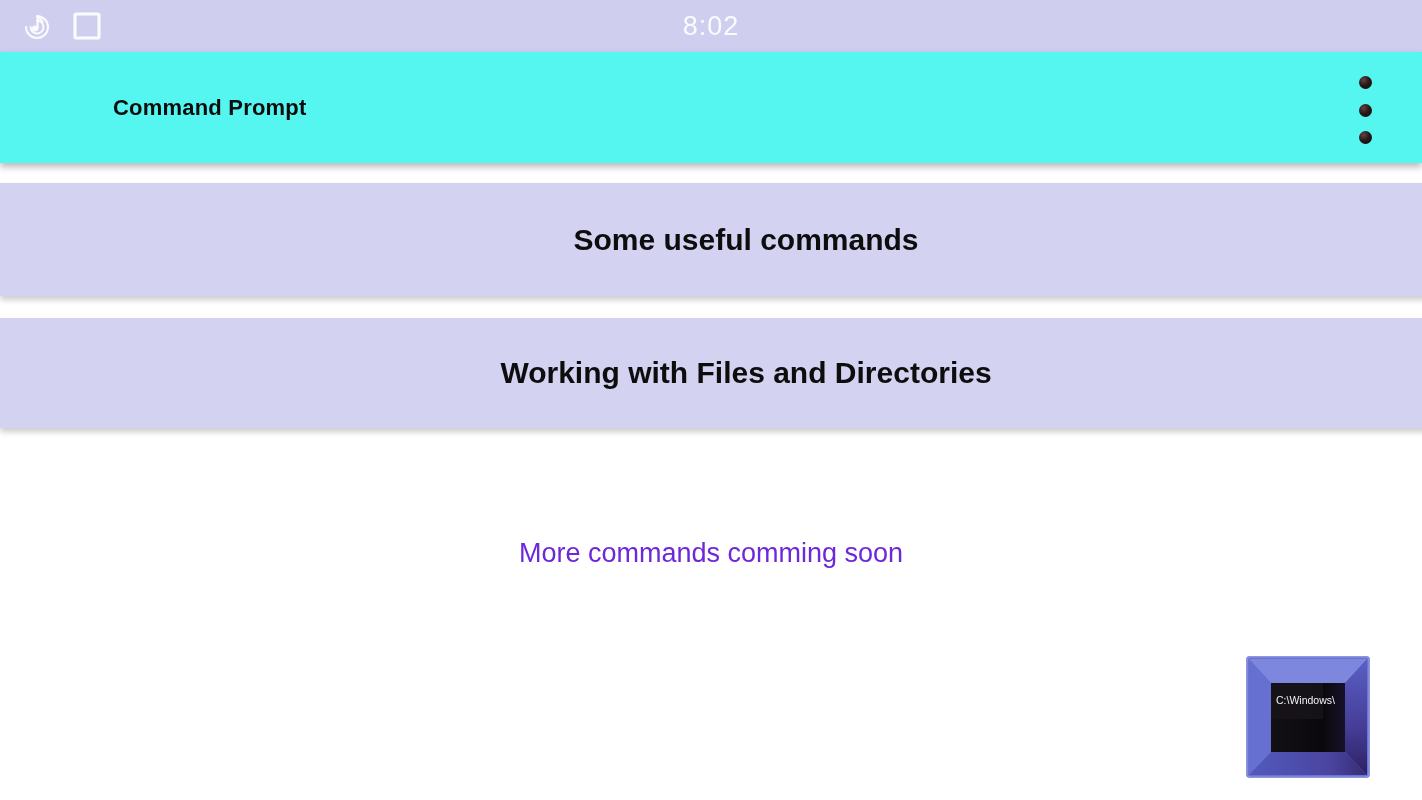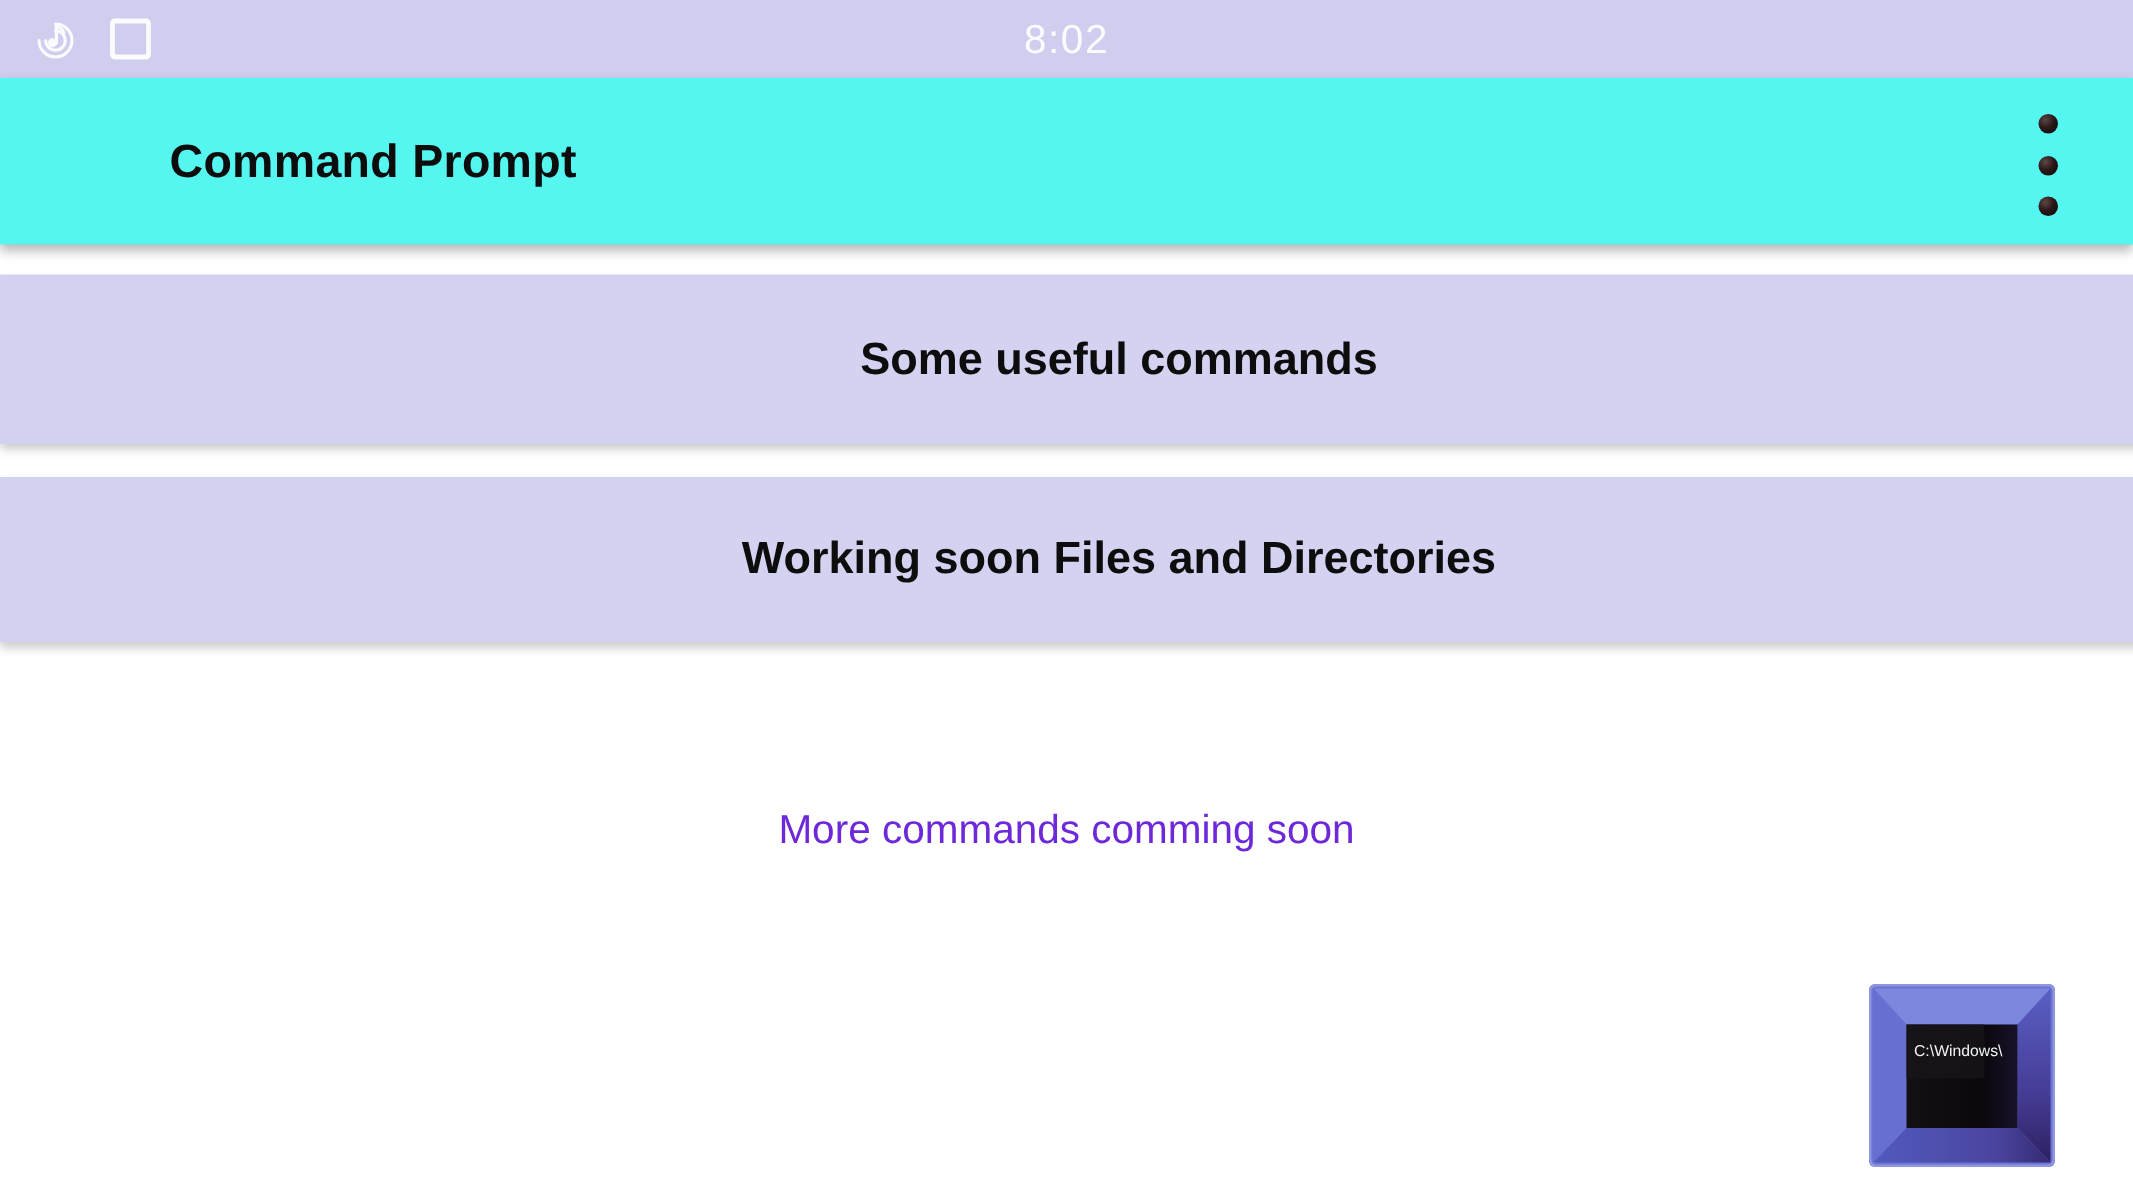--- a/index.html
+++ b/index.html
@@ -12,21 +12,21 @@
   .sb-time{position:absolute;left:0;right:0;top:0;height:52px;display:flex;align-items:center;
            justify-content:center;color:#fbfbfe;font-size:27px;font-weight:400;letter-spacing:1px;}
   .sb-right{position:absolute;right:14px;top:0;height:60px;display:flex;align-items:center;gap:9px;
             color:#fbfbfe;font-size:24px;margin-top:40px;}
   .sb-icon{display:block;}
 
   
   .app-bar{position:absolute;top:52px;left:0;width:1422px;height:111px;background:#55f5f0;
            box-shadow:0 4px 7px rgba(0,0,0,0.28);z-index:3;}
   .app-title{position:absolute;left:113px;top:0;height:111px;display:flex;align-items:center;
-             margin:0;font-size:31px;font-weight:700;color:#0d0d0d;letter-spacing:0.2px;}
+             margin:0;font-size:22px;font-weight:700;color:#0d0d0d;letter-spacing:0.2px;}
   .overflow-btn{position:absolute;right:42px;top:24px;width:30px;height:68px;background:none;border:none;
                 padding:0;cursor:pointer;display:flex;flex-direction:column;align-items:center;
                 justify-content:space-between;}
   .dot{width:13px;height:13px;border-radius:50%;
        background:radial-gradient(circle at 35% 30%, #5d4545 0%, #2a1818 45%, #0d0707 100%);}
 
   
   .section{position:absolute;left:0;width:1422px;background:#d4d2f1;display:flex;align-items:center;
            justify-content:center;font-size:30px;font-weight:700;color:#0d0d0d;
            box-shadow:0 4px 6px rgba(0,0,0,0.20);cursor:pointer;z-index:2;padding-left:35px;}
@@ -91,21 +91,21 @@
       <span class="dot"></span>
       <span class="dot"></span>
     </button>
   </header>
 
   <div class="section section-1">
     <span>Some useful commands</span>
   </div>
 
   <div class="section section-2">
-    <span>Working soon Files and Directories</span>
+    <span>Working with Files and Directories</span>
   </div>
 
   <p class="footer-note">More commands comming soon</p>
 
   <div class="app-logo">
     <svg width="124" height="122" viewBox="0 0 124 122">
       <defs>
         <linearGradient id="rightFace" x1="0" y1="0" x2="0" y2="1">
           <stop offset="0" stop-color="#5a60c4"></stop>
           <stop offset="0.6" stop-color="#453c96"></stop>

